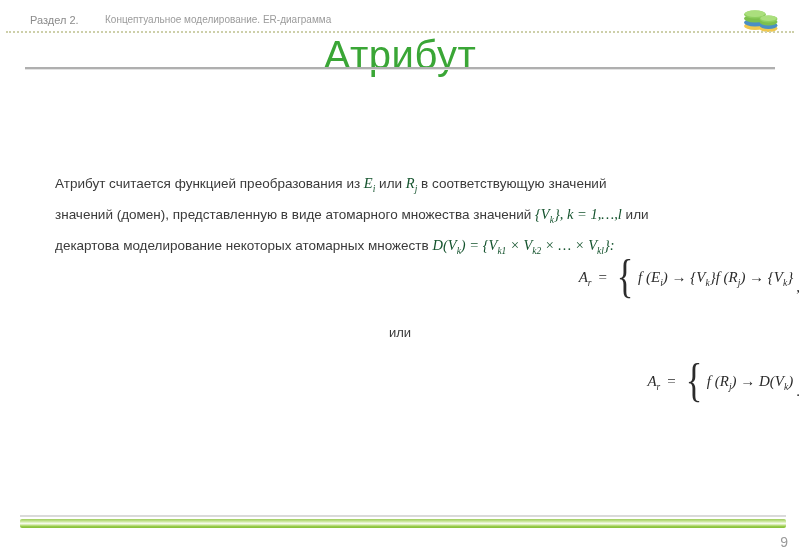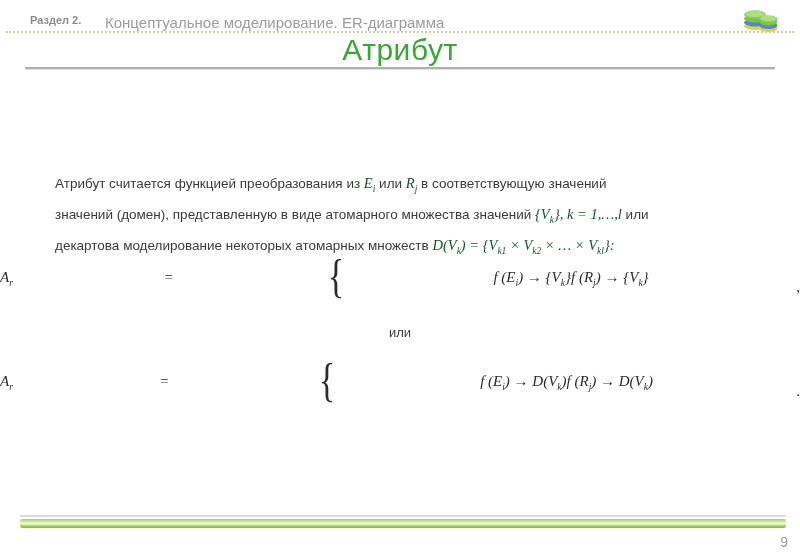--- a/index.html
+++ b/index.html
@@ -2,28 +2,28 @@
 <html><head>
 <meta charset="utf-8">
 <style>
   html,body { margin:0; padding:0; background:#ffffff; }
   .slide {
     position:relative; width:800px; height:554px; background:#ffffff;
     font-family:"Liberation Sans", sans-serif; overflow:hidden;
   }
 
   
-  .hdr-label { position:absolute; left:30px; top:14px; font-size:11px; font-weight:bold; color:#8b8b8b; }
-  .hdr-sub   { position:absolute; left:105px; top:14px; font-size:15px; color:#9b9b9b; }
+  .hdr-label { position:absolute; left:30px; top:14px; font-size:11px; font-weight:normal; color:#8b8b8b; }
+  .hdr-sub   { position:absolute; left:105px; top:14px; font-size:10px; color:#9b9b9b; }
   .db-icon   { position:absolute; left:740px; top:5px; width:40px; height:30px; }
   .dotted-rule { position:absolute; left:6px; right:6px; top:31px; border-top:2px dotted #cdcfa9; }
 
   .title {
     position:absolute; left:0; right:0; top:33px; margin:0;
-    text-align:center; font-size:30px; font-weight:normal; color:#3aa636;
+    text-align:center; font-size:40px; font-weight:normal; color:#3aa636;
     letter-spacing:0.5px;
   }
   .title-rule {
     position:absolute; left:25px; right:25px; top:67px; height:0;
     border-top:2px solid #afafaf; box-shadow:0 1px 0 #e3e3e3;
   }
 
   
   .body-text {
     position:absolute; left:55px; top:168px; width:720px;
@@ -31,21 +31,21 @@
   }
   .m {
     font-family:"Liberation Serif", serif; font-style:italic;
     font-size:14.5px; color:#14532d;
   }
   .m sub, .formula sub { font-size:9.5px; font-style:italic; line-height:0; }
 
   
   .formula {
     position:absolute; left:0; right:0; display:flex;
-    align-items:center; justify-content:space-between;
+    align-items:center; justify-content:flex-end;
     font-family:"Liberation Serif", serif; font-style:italic;
     font-size:15px; color:#2b2b2b;
   }
   .f1 { top:254px; }
   .f2 { top:358px; }
   .formula .eq { margin:0 7px; font-style:normal; }
   .brace {
     font-style:normal; font-size:46px; font-weight:300; line-height:1;
     transform:scaleX(0.75); margin-right:2px; color:#2b2b2b;
   }
@@ -115,21 +115,20 @@
     <span class="trail">,</span>
   </div>
 
   <div class="or-label">или</div>
 
   <div class="formula f2">
     <span class="lhs"><span>A</span><sub>r</sub></span>
     <span class="eq">=</span>
     <span class="brace">{</span>
     <span class="rows">
-      <span class="row"><span>f (E</span><sub>i</sub><span>) → D(V</span><sub>k</sub><span>)</span></span>
       <span class="row"><span>f (R</span><sub>j</sub><span>) → D(V</span><sub>k</sub><span>)</span></span>
     </span>
     <span class="trail">.</span>
   </div>
 
   <div class="footer-rule"></div>
   <div class="footer-bar"></div>
   <div class="page-number">9</div>
 
 </div>

